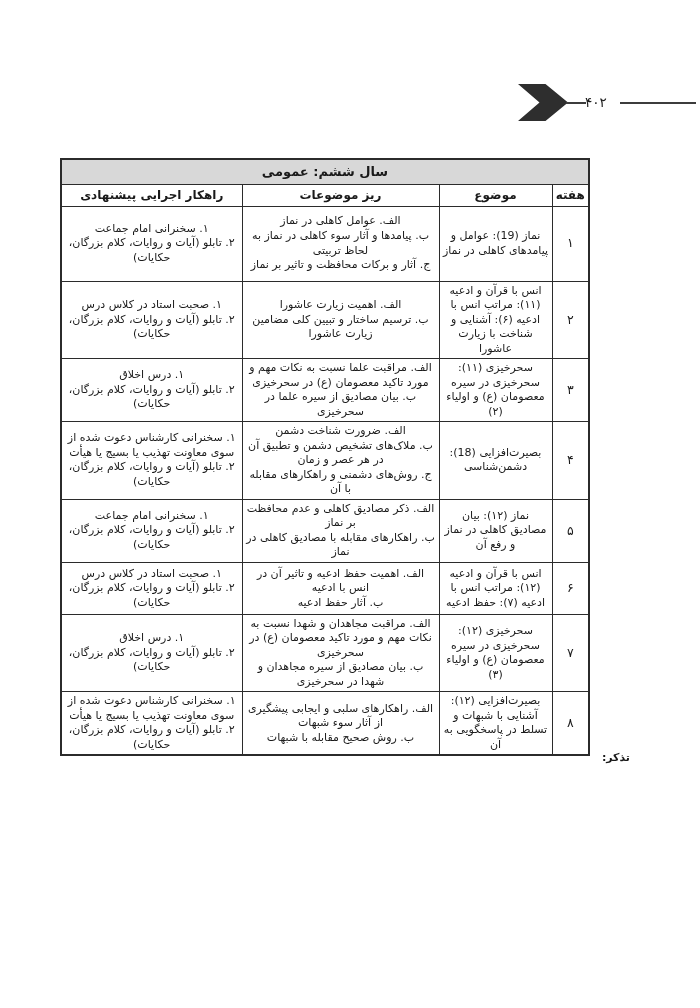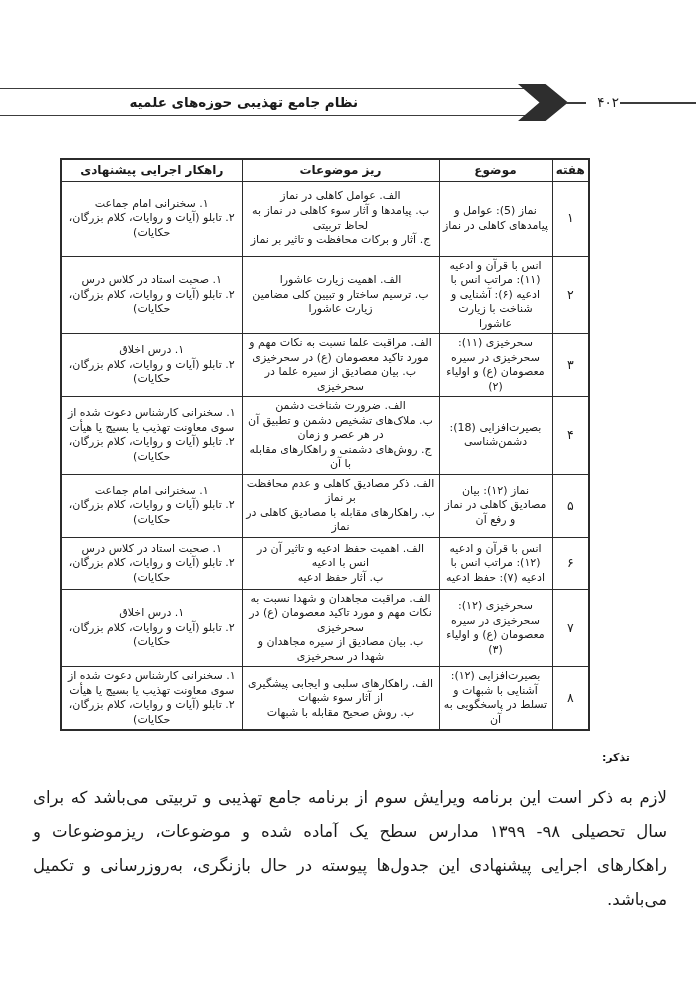--- a/index.html
+++ b/index.html
@@ -19,21 +19,21 @@
     margin-right:175px;font-size:13.5px;font-weight:bold;white-space:nowrap;
   }
   .header-arrow{
     position:absolute;left:518px;top:84px;width:50px;height:37px;background:#2e2e2e;
     clip-path:polygon(0% 0%, 55% 0%, 100% 50%, 55% 100%, 0% 100%, 43% 50%);
   }
   .header-rule{position:absolute;top:102px;height:1.5px;background:#3c3c3c;}
   .rule-short{left:566px;width:20px;}
   .rule-long{left:620px;width:76px;}
   .page-number{
-    position:absolute;left:585px;top:94px;width:34px;text-align:right;
+    position:absolute;left:585px;top:94px;width:34px;text-align:left;
     font-size:13.5px;letter-spacing:1px;
   }
 
   
   table.schedule{
     position:absolute;right:110px;top:158px;width:528px;
     border-collapse:collapse;table-layout:fixed;
     border:2px solid #2b2b2b;
   }
   table.schedule td,table.schedule th{
@@ -55,47 +55,47 @@
   .note-body{
     position:absolute;right:33px;top:781px;width:634px;
     font-size:16.5px;line-height:34px;text-align:justify;direction:rtl;
   }
 </style>
 </head>
 <body>
 
 <div class="page">
 
-  <div class="header-band">
-    <span class="header-title">نظام جامع تهذیبی حوزه‌های علمیه</span>
-  </div>
   <div class="header-arrow"></div>
   <div class="header-rule rule-short"></div>
   <div class="page-number">۴۰۲</div>
   <div class="header-rule rule-long"></div>
 
   <table class="schedule">
     <colgroup>
       <col style="width:37px">
         <col style="width:113px">
         <col style="width:197px">
         <col style="width:181px">
     </colgroup>
     <thead>
+      <tr>
+        <td class="caption-cell" colspan="4">سال ششم: عمومی</td>
+      </tr>
       <tr class="cols">
         <th>هفته</th>
         <th>موضوع</th>
         <th>ریز موضوعات</th>
         <th>راهکار اجرایی پیشنهادی</th>
       </tr>
     </thead>
     <tbody>
         <tr style="height: 75px;">
           <td class="week-cell">۱</td>
-          <td>نماز (5): عوامل و پیامدهای کاهلی در نماز</td>
+          <td>نماز (19): عوامل و پیامدهای کاهلی در نماز</td>
           <td>
             <span class="cell-line">الف. عوامل کاهلی در نماز</span>
             <span class="cell-line">ب. پیامدها و آثار سوء کاهلی در نماز به لحاظ تربیتی</span>
             <span class="cell-line">ج. آثار و برکات محافظت و تاثیر بر نماز</span>
           </td>
           <td>
             <span class="cell-line">۱. سخنرانی امام جماعت</span>
             <span class="cell-line">۲. تابلو (آیات و روایات، کلام بزرگان، حکایات)</span>
           </td>
         </tr>
@@ -181,15 +181,14 @@
           </td>
           <td>
             <span class="cell-line">۱. سخنرانی کارشناس دعوت شده از سوی معاونت تهذیب یا بسیج یا هیأت</span>
             <span class="cell-line">۲. تابلو (آیات و روایات، کلام بزرگان، حکایات)</span>
           </td>
         </tr>
       </tbody>
   </table>
 
   <div class="note-heading">تذکر:</div>
-  <div class="note-body">لازم به ذکر است این برنامه ویرایش سوم از برنامه جامع تهذیبی و تربیتی می‌باشد که برای سال تحصیلی ۹۸- ۱۳۹۹ مدارس سطح یک آماده شده و موضوعات، ریزموضوعات و راهکارهای اجرایی پیشنهادی این جدول‌ها پیوسته در حال بازنگری، به‌روزرسانی و تکمیل می‌باشد.</div>
 
 </div>
 
 </body></html>

